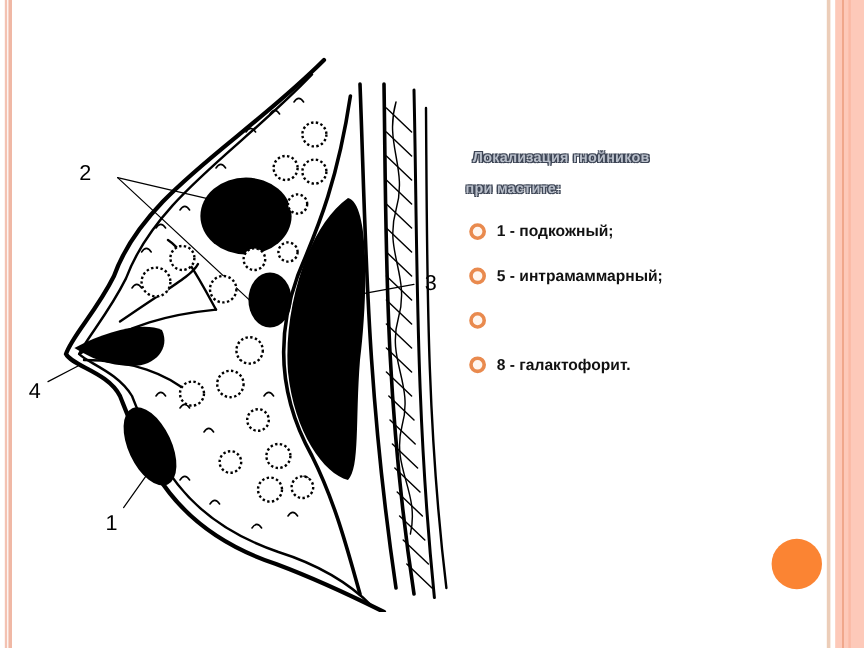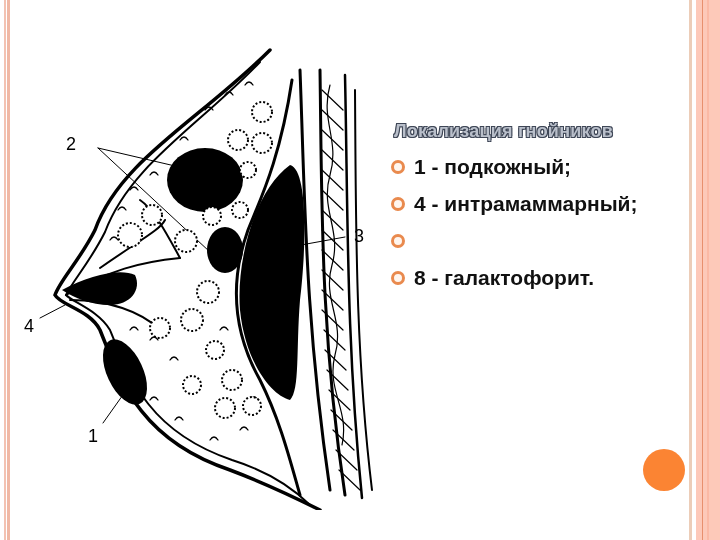--- a/index.html
+++ b/index.html
@@ -16,31 +16,31 @@
   .r3 { left: 702px; width: 1px; background: #e8906e; }
   .r4 { left: 707px; width: 2px; background: #fbb9a5; }
   .dot {
     position: absolute; left: 643px; top: 449px; width: 42px; height: 42px;
     border-radius: 50%; background: #fb8433;
   }
   .figure { position: absolute; left: 20px; top: 40px; width: 365px; height: 470px; }
   .text-block { position: absolute; left: 388px; top: 118px; width: 300px; }
   .title {
     font-family: "Liberation Sans", sans-serif;
-    font-weight: bold; font-size: 18px; line-height: 26px;
+    font-weight: bold; font-size: 12px; line-height: 26px;
     color: #b9bfca;
     text-shadow: -1px -1px 0 #3e4656, 1px -1px 0 #3e4656, -1px 1px 0 #3e4656, 1px 1px 0 #3e4656;
     letter-spacing: 0.2px;
   }
   .title .l { display: block; }
   .title .first { padding-left: 6px; }
   .list { list-style: none; margin: 4px 0 0 0; padding: 0; }
   .list li {
     display: flex; align-items: center; height: 37px;
-    font-weight: bold; font-size: 21px; color: #111111;
+    font-weight: bold; font-size: 13px; color: #111111;
   }
   .bullet {
     width: 8px; height: 8px; border-radius: 50%;
     border: 3px solid #e98a4e; box-sizing: content-box;
     margin: 0 9px 0 3px; background: #fff6ef;
   }
 </style>
 </head>
 <body>
 
@@ -119,29 +119,30 @@
     <text x="66" y="150">2</text>
     <text x="354" y="242">3</text>
     <text x="24" y="332">4</text>
     <text x="88" y="442">1</text>
   </g>
 </svg>
 
 <div class="text-block">
   <div class="title">
     <span class="l first">Локализация гнойников</span>
+    <span class="l">при мастите:</span>
   </div>
   <ul class="list">
     <li>
       <span class="bullet"></span>
       <span>1 - подкожный;</span>
     </li>
     <li>
       <span class="bullet"></span>
-      <span>4 - интрамаммарный;</span>
+      <span>5 - интрамаммарный;</span>
     </li>
     <li>
       <span class="bullet"></span>
     </li>
     <li>
       <span class="bullet"></span>
       <span>8 - галактофорит.</span>
     </li>
   </ul>
 </div>

